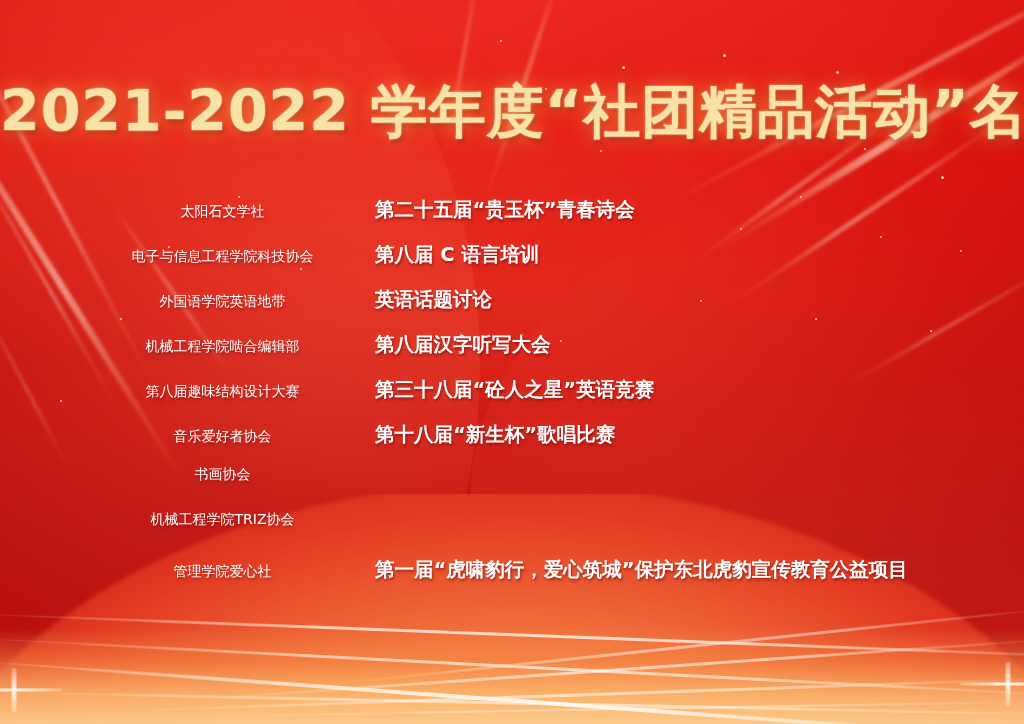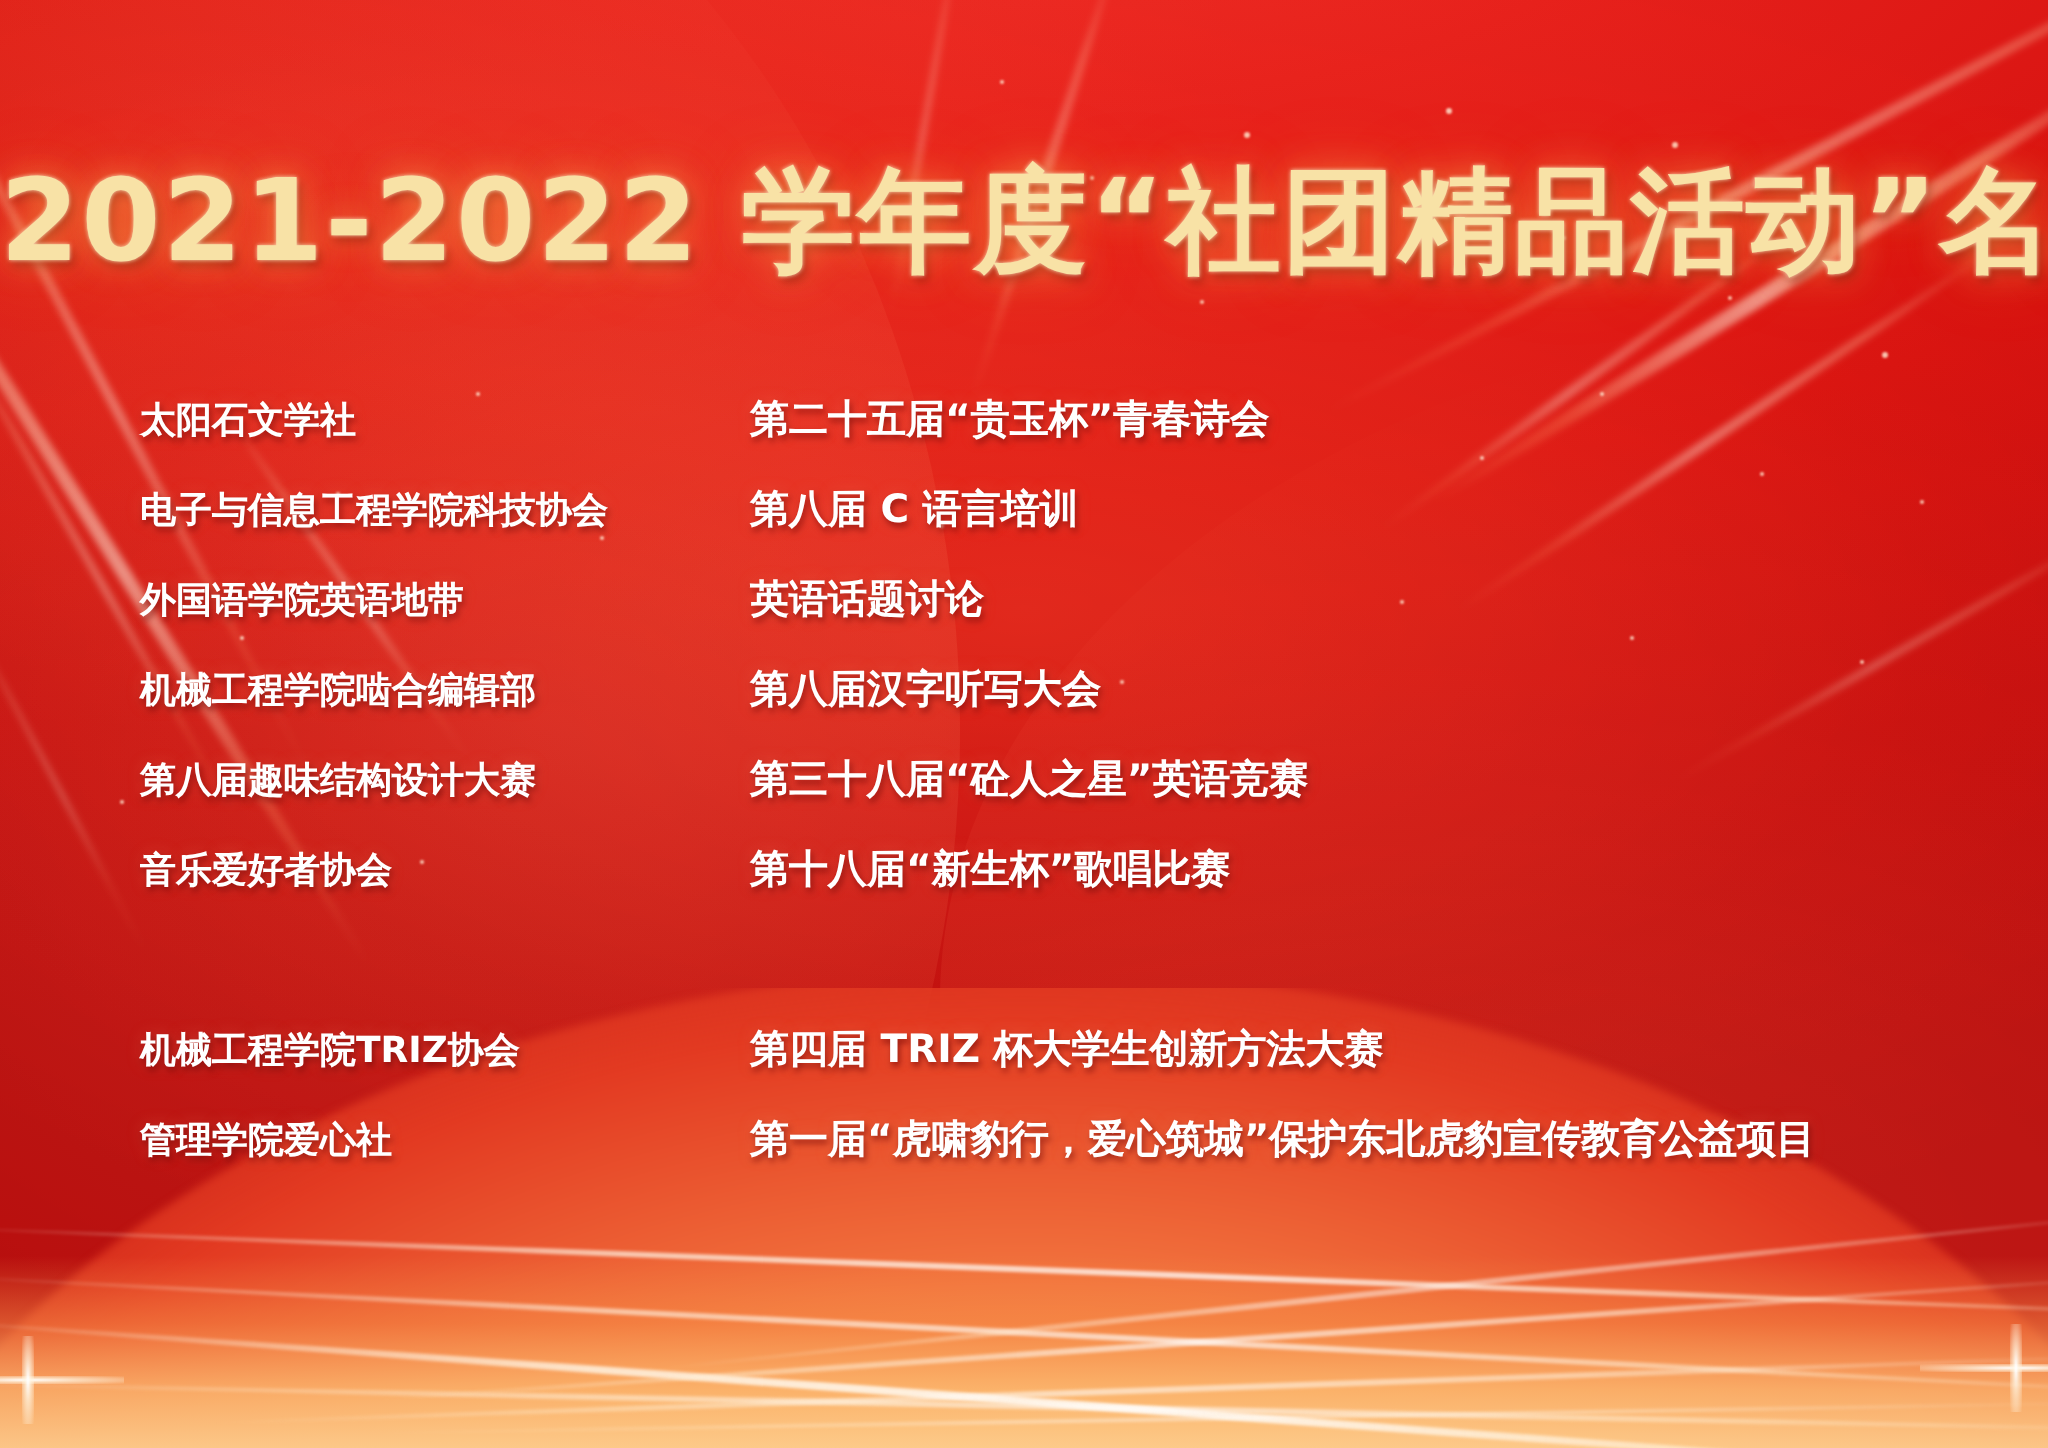--- a/index.html
+++ b/index.html
@@ -152,26 +152,27 @@
     width: 920px;
   }
   .row {
     display: flex;
     align-items: baseline;
     height: 45px;
   }
   .club {
     width: 305px;
     flex: 0 0 305px;
-    font-size: 18px;
-    font-weight: bold;
+    font-size: 14px;
+    font-weight: normal;
     color: #FFFFFF;
     white-space: nowrap;
     text-shadow: 1px 2px 3px rgba(110,4,4,0.65), 0 0 8px rgba(255,150,110,0.25);
     font-family: "DejaVu Sans", "Liberation Sans", sans-serif;
+    text-align: center;
   }
   .activity {
     flex: 1 1 auto;
     font-size: 19.5px;
     font-weight: bold;
     color: #FFFFFF;
     white-space: nowrap;
     text-shadow: 1px 2px 3px rgba(110,4,4,0.65), 0 0 8px rgba(255,150,110,0.25);
     font-family: "DejaVu Sans", "Liberation Sans", sans-serif;
   }
@@ -271,24 +272,24 @@
       </div>
       <div class="row">
         <div class="club">第八届趣味结构设计大赛</div>
         <div class="activity">第三十八届“砼人之星”英语竞赛</div>
       </div>
       <div class="row">
         <div class="club">音乐爱好者协会</div>
         <div class="activity">第十八届“新生杯”歌唱比赛</div>
       </div>
       <div class="row">
+        <div class="club">书画协会</div>
       </div>
       <div class="row">
         <div class="club">机械工程学院TRIZ协会</div>
-        <div class="activity">第四届 TRIZ 杯大学生创新方法大赛</div>
       </div>
       <div class="row">
         <div class="club">管理学院爱心社</div>
         <div class="activity">第一届“虎啸豹行，爱心筑城”保护东北虎豹宣传教育公益项目</div>
       </div>
     </div>
 
 </div>
 
 </body></html>

